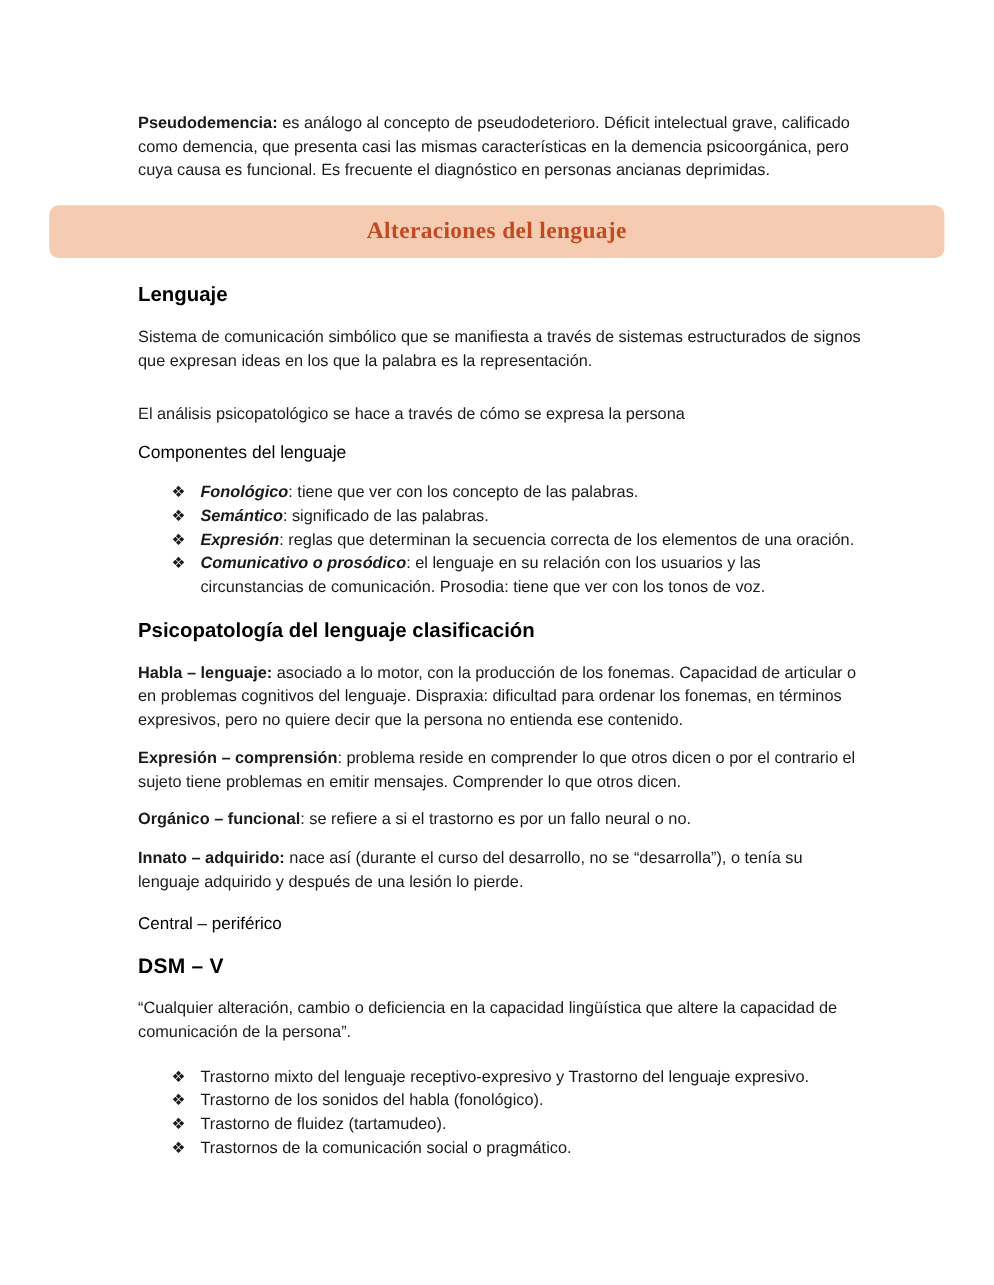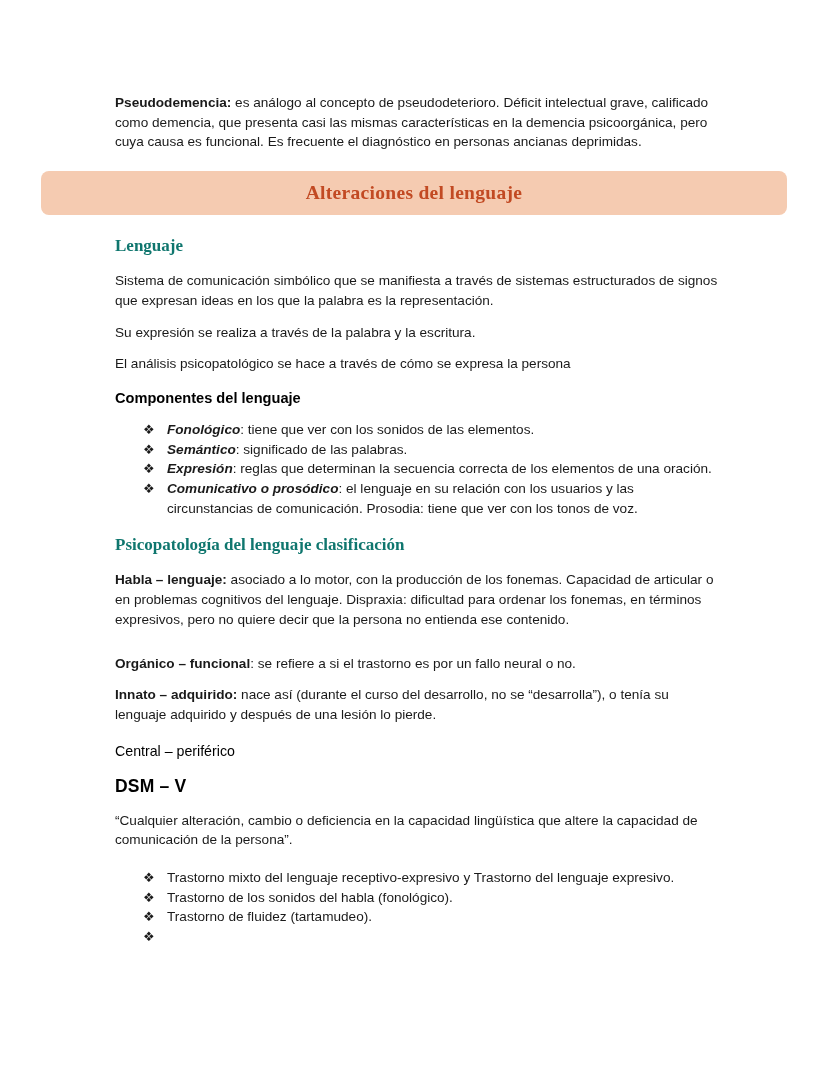--- a/index.html
+++ b/index.html
@@ -57,27 +57,26 @@
     letter-spacing: 0.3px;
     color: #C24A23;
     text-align: center;
   }
 
   h2.heading-lg {
     margin: 0;
     font-size: 17px;
     font-weight: bold;
     line-height: 22px;
-    color: #0f766e;
-    font-family: Liberation Serif, serif;
+    color: #000000;
   }
   h3.heading-sm {
     margin: 0;
     font-size: 14.6px;
-    font-weight: bold;
+    font-weight: normal;
     line-height: 20px;
     color: #000000;
   }
   h3.heading-dsm {
     margin: 0;
     font-size: 17.5px;
     font-weight: bold;
     line-height: 22px;
     color: #000000;
     letter-spacing: 0.2px;
@@ -134,43 +133,43 @@
 
   <div class="content">
 
     <div class="gap-20"></div>
     <h2 class="heading-lg">Lenguaje</h2>
 
     <div class="gap-14"></div>
     <p class="body-text">Sistema de comunicación simbólico que se manifiesta a través de sistemas estructurados de signos que expresan ideas en los que la palabra es la representación.</p>
 
     <div class="gap-12"></div>
-    <p class="body-text">Su expresión se realiza a través de la palabra y la escritura.</p>
 
     <div class="gap-12"></div>
     <p class="body-text">El análisis psicopatológico se hace a través de cómo se expresa la persona</p>
 
     <div class="gap-14"></div>
     <h3 class="heading-sm">Componentes del lenguaje</h3>
 
     <div class="gap-12"></div>
     <ul class="diamond-list">
-      <li><span class="bullet-glyph">❖</span><span class="term">Fonológico</span><span>: tiene que ver con los sonidos de las elementos.</span></li>
+      <li><span class="bullet-glyph">❖</span><span class="term">Fonológico</span><span>: tiene que ver con los concepto de las palabras.</span></li>
       <li><span class="bullet-glyph">❖</span><span class="term">Semántico</span><span>: significado de las palabras.</span></li>
       <li><span class="bullet-glyph">❖</span><span class="term">Expresión</span><span>: reglas que determinan la secuencia correcta de los elementos de una oración.</span></li>
       <li><span class="bullet-glyph">❖</span><span class="term">Comunicativo o prosódico</span><span>: el lenguaje en su relación con los usuarios y las circunstancias de comunicación. Prosodia: tiene que ver con los tonos de voz.</span></li>
     </ul>
 
     <div class="gap-16"></div>
     <h2 class="heading-lg">Psicopatología del lenguaje clasificación</h2>
 
     <div class="gap-14"></div>
     <p class="body-text"><span class="lead">Habla – lenguaje:</span><span> asociado a lo motor, con la producción de los fonemas. Capacidad de articular o en problemas cognitivos del lenguaje. Dispraxia: dificultad para ordenar los fonemas, en términos expresivos, pero no quiere decir que la persona no entienda ese contenido.</span></p>
 
     <div class="gap-12"></div>
+    <p class="body-text"><span class="lead">Expresión – comprensión</span><span>: problema reside en comprender lo que otros dicen o por el contrario el sujeto tiene problemas en emitir mensajes. Comprender lo que otros dicen.</span></p>
 
     <div class="gap-12"></div>
     <p class="body-text"><span class="lead">Orgánico – funcional</span><span>: se refiere a si el trastorno es por un fallo neural o no.</span></p>
 
     <div class="gap-12"></div>
     <p class="body-text"><span class="lead">Innato – adquirido:</span><span> nace así (durante el curso del desarrollo, no se “desarrolla”), o tenía su lenguaje adquirido y después de una lesión lo pierde.</span></p>
 
     <div class="gap-16"></div>
     <h3 class="heading-central">Central – periférico</h3>
 
@@ -178,17 +177,17 @@
     <h3 class="heading-dsm">DSM – V</h3>
 
     <div class="gap-14"></div>
     <p class="body-text">“Cualquier alteración, cambio o deficiencia en la capacidad lingüística que altere la capacidad de comunicación de la persona”.</p>
 
     <div class="gap-18"></div>
     <ul class="diamond-list">
       <li><span class="bullet-glyph">❖</span><span>Trastorno mixto del lenguaje receptivo-expresivo y Trastorno del lenguaje expresivo.</span></li>
       <li><span class="bullet-glyph">❖</span><span>Trastorno de los sonidos del habla (fonológico).</span></li>
       <li><span class="bullet-glyph">❖</span><span>Trastorno de fluidez (tartamudeo).</span></li>
-      <li><span class="bullet-glyph">❖</span></li>
+      <li><span class="bullet-glyph">❖</span><span>Trastornos de la comunicación social o pragmático.</span></li>
     </ul>
 
   </div>
 </div>
 
 </body></html>

